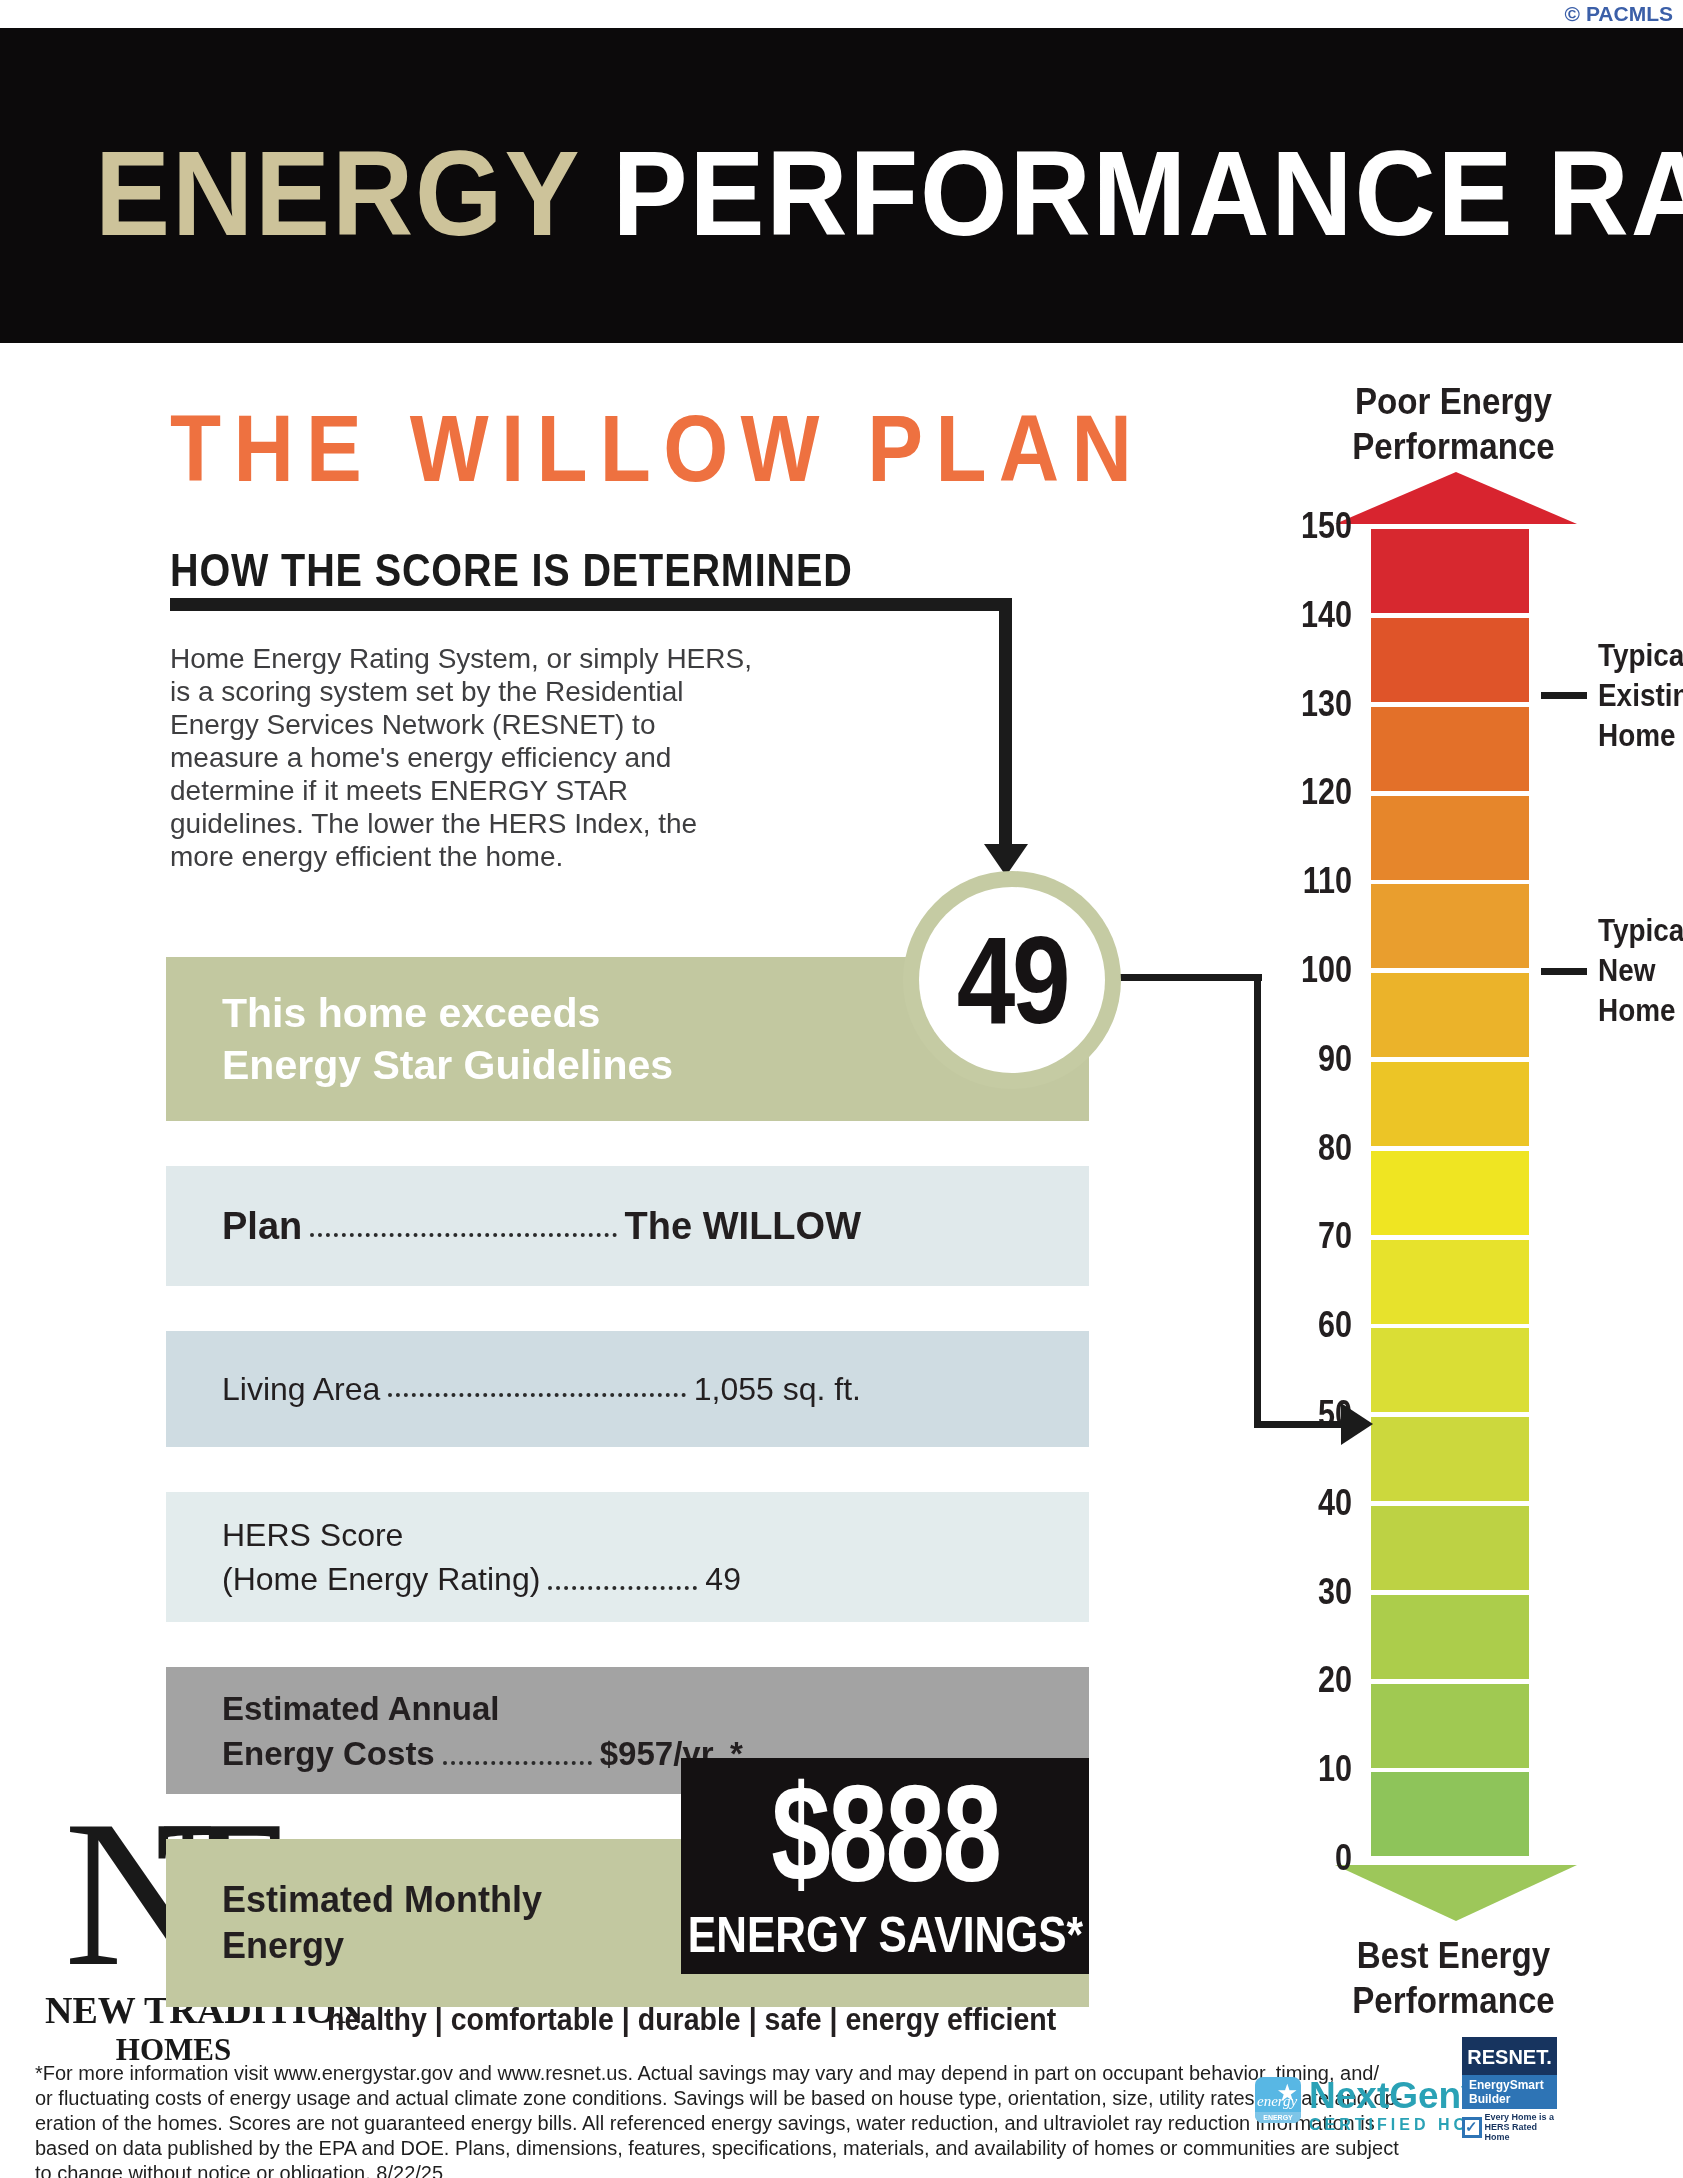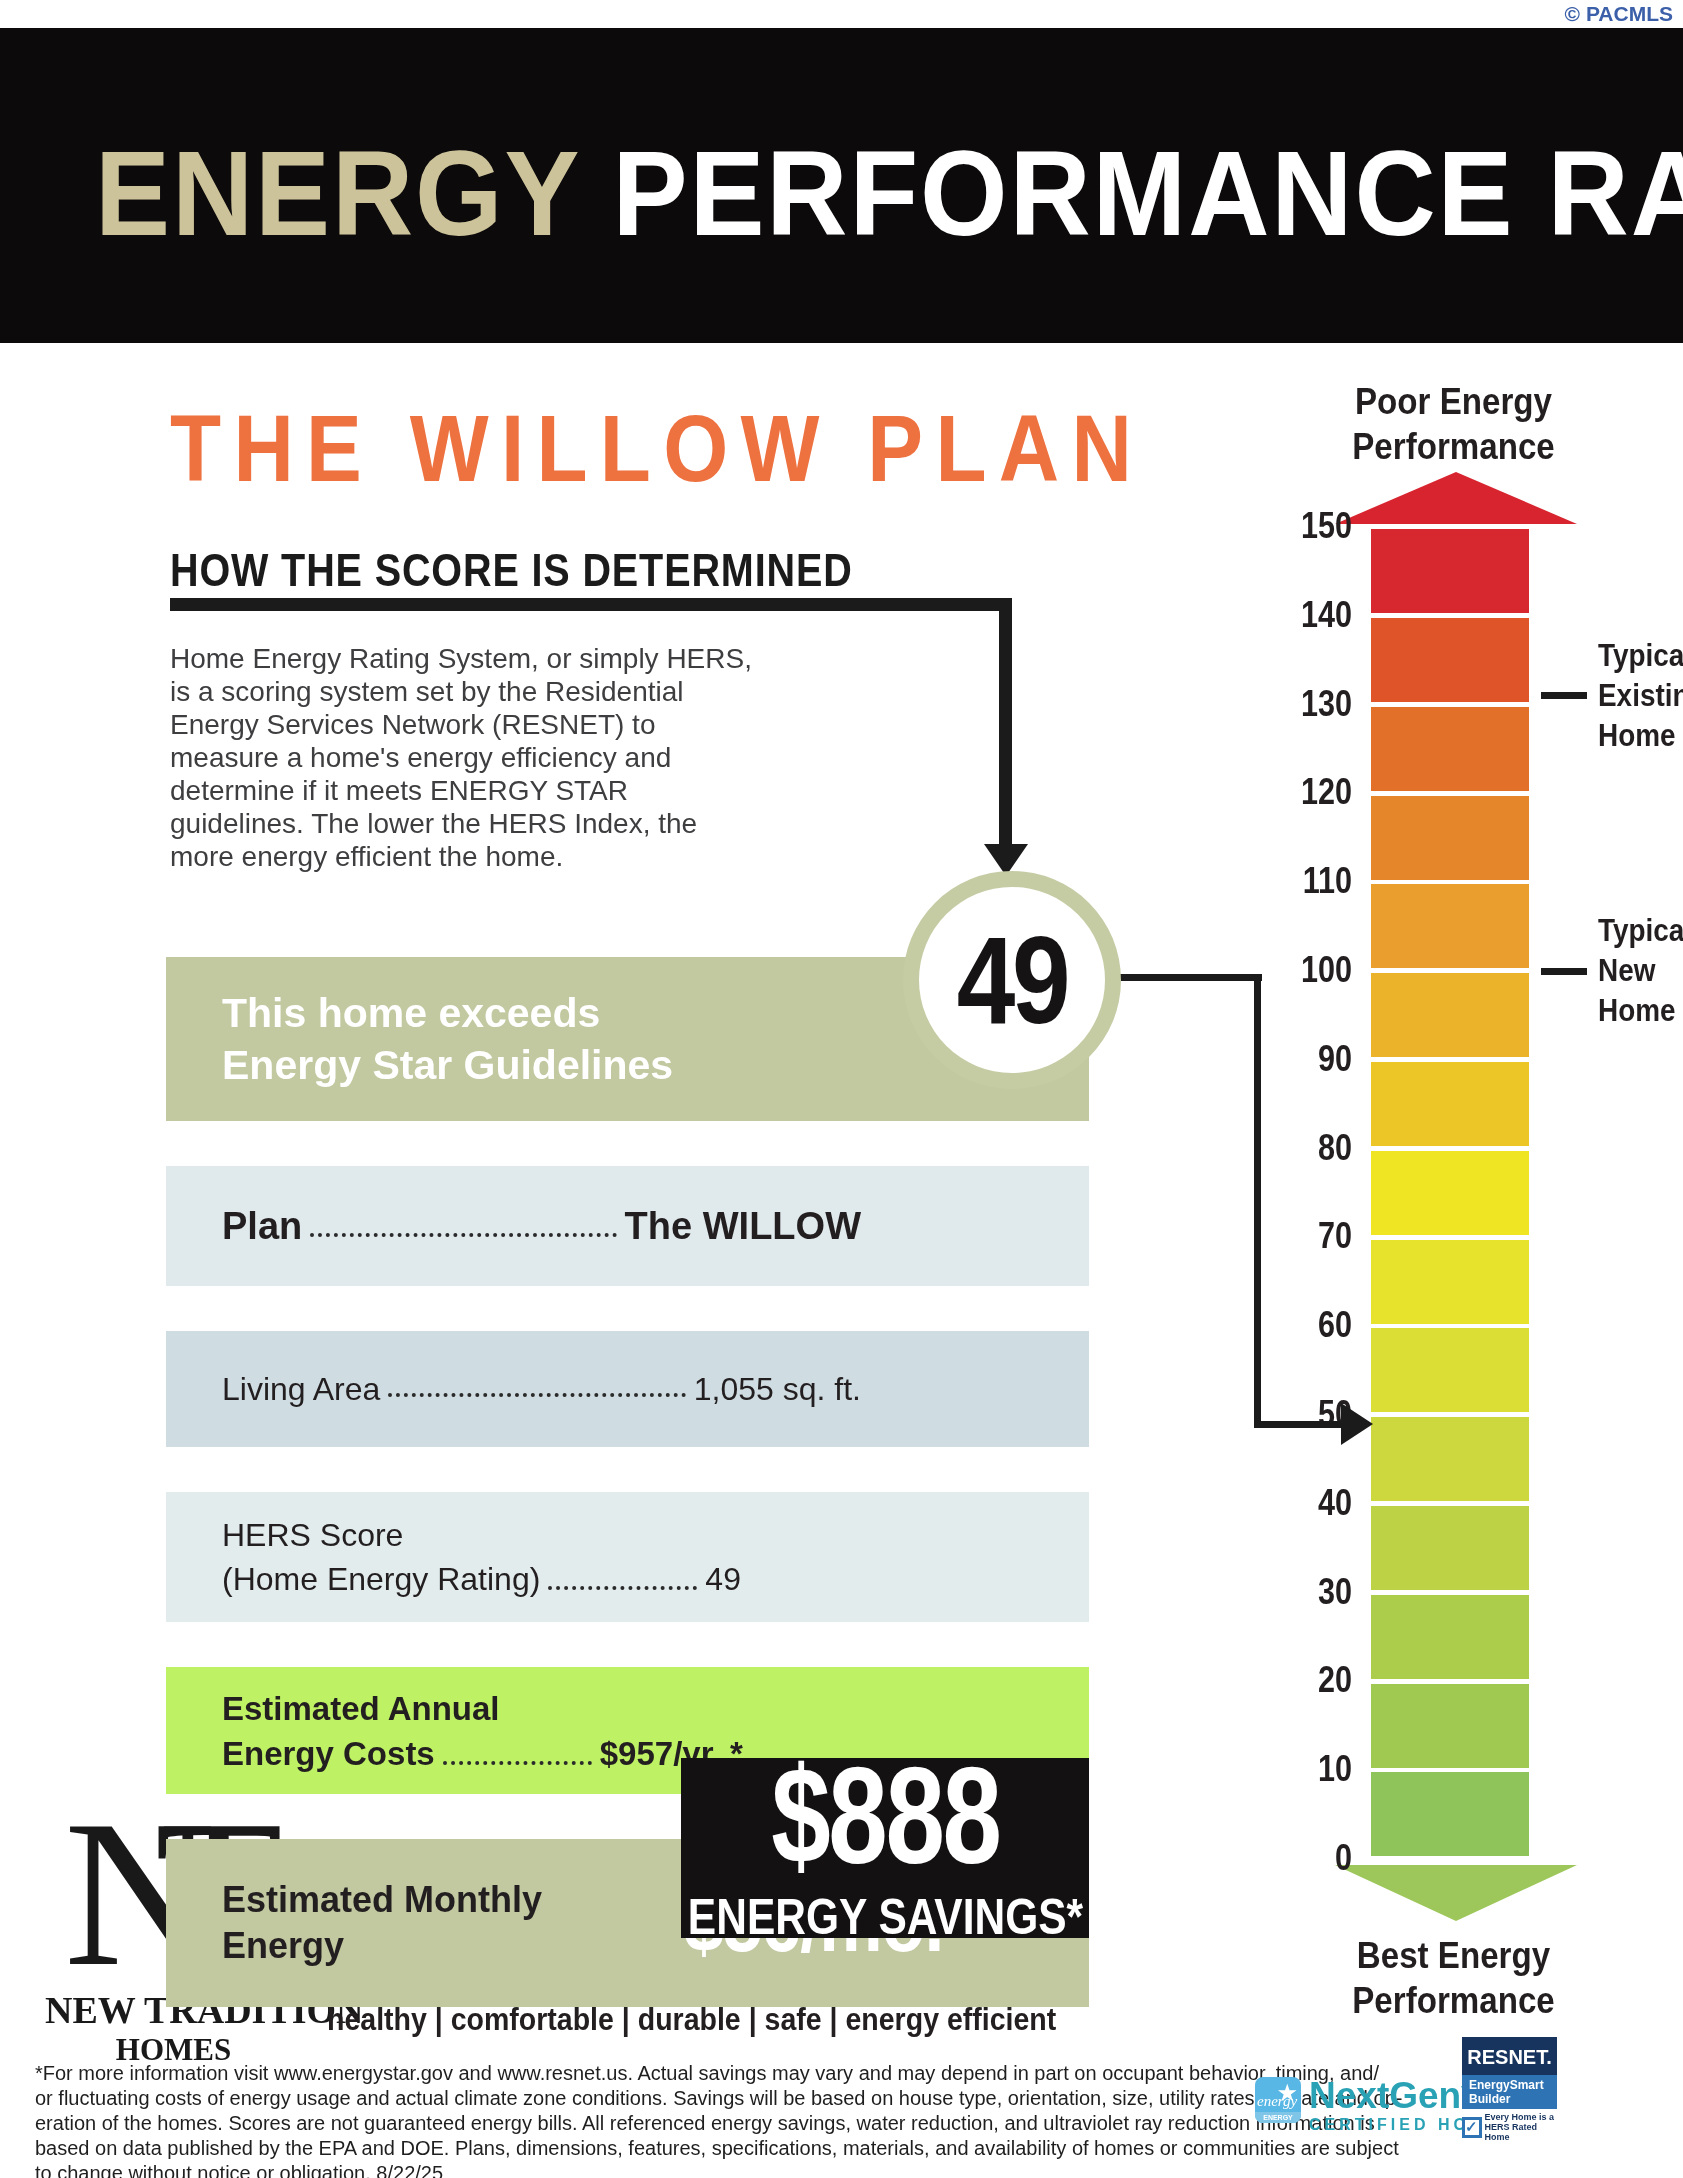--- a/index.html
+++ b/index.html
@@ -46,30 +46,30 @@
   #conn2-arrow{left:1341px;top:1403px;width:0;height:0;border-top:21px solid transparent;
                border-bottom:21px solid transparent;border-left:32px solid #1b1b1b;z-index:5;}
 
   
   #card{left:166px;top:912px;width:923px;z-index:2;}
   .row{position:relative;margin-bottom:4px;padding:0 228px 0 56px;display:flex;flex-direction:column;justify-content:center;margin-top:45px;}
   .row-header{height:164px;background:#c2c8a0;color:#ffffff;font-size:41px;font-weight:bold;line-height:52px;}
   .row-plan{height:120px;background:#e0e9eb;font-size:38px;font-weight:bold;}
   .row-living{height:116px;background:#cfdce2;font-size:32px;}
   .row-hers{height:130px;background:#e3eced;font-size:32px;line-height:44px;}
-  .row-annual{height:127px;background:#bef264;font-size:33px;font-weight:bold;line-height:45px;}
+  .row-annual{height:127px;background:#a3a3a3;font-size:33px;font-weight:bold;line-height:45px;}
   .row-monthly{height:168px;background:#c2c8a0;font-size:36px;font-weight:bold;
                flex-direction:row;align-items:center;justify-content:space-between;padding-right:119px;line-height:46px;}
   .line{display:flex;align-items:flex-end;}
   .leader{flex:1;border-bottom:4px dotted #2a2a2a;margin:0 8px 11px 8px;}
   .leader.short{flex:0 0 149px;}
   .big-mo{font-size:81px;color:#ffffff;transform:scaleX(.88);transform-origin:100% 50%;letter-spacing:-1px;}
 
   
-  #savings-box{left:681px;top:1758px;width:408px;height:180px;background:#141112;color:#fff;
+  #savings-box{left:681px;top:1758px;width:408px;height:216px;background:#141112;color:#fff;
                display:flex;flex-direction:column;align-items:center;justify-content:center;z-index:3;}
   #savings-amount{font-size:137px;font-weight:bold;transform:scaleX(.78);letter-spacing:-3px;line-height:129px;}
   #savings-caption{font-size:50px;font-weight:bold;transform:scaleX(.85);margin-top:8px;white-space:nowrap;}
 
   
   #nt-logo{left:45px;top:1814px;width:257px;text-align:center;color:#191919;font-family:"Liberation Serif",serif;}
   #nt-mono{font-size:210px;line-height:158px;font-weight:normal;letter-spacing:0;}
   #nt-mono .t{margin-left:-61px;}
   #nt-name1{font-size:38px;font-weight:bold;margin-top:16px;white-space:nowrap;}
   #nt-name2{font-size:31px;font-weight:bold;}

